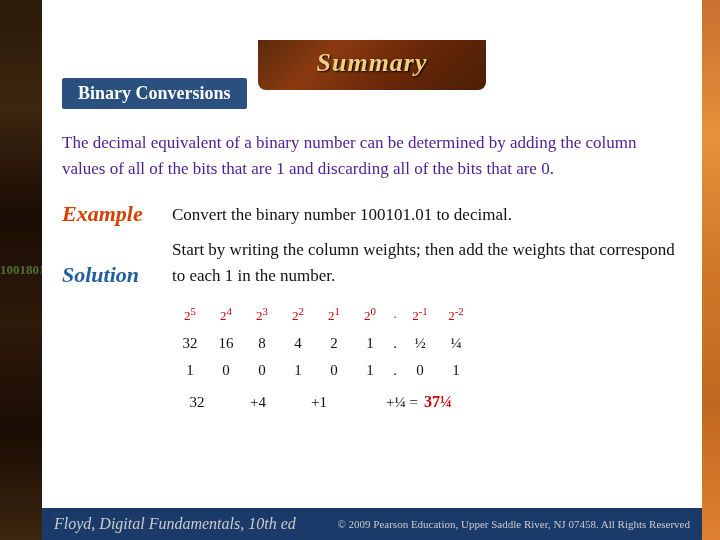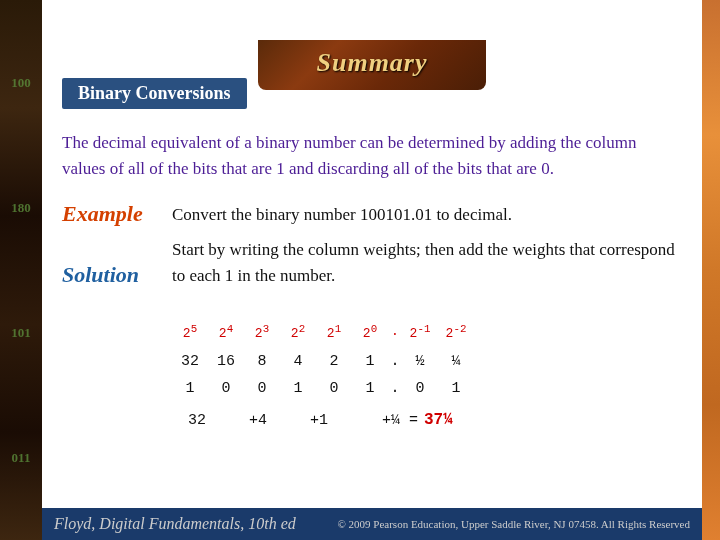--- a/index.html
+++ b/index.html
@@ -23,21 +23,20 @@
     
     .left-panel {
       position: absolute;
       left: 0;
       top: 0;
       width: 42px;
       height: 540px;
       background: linear-gradient(180deg, #2a1a08 0%, #3d2610 20%, #1a0c04 40%, #2e1a0a 60%, #1a0c04 80%, #3d2610 100%);
       z-index: 1;
       display: flex;
-      flex-direction: column;
       align-items: center;
       justify-content: space-around;
       padding: 20px 0;
     }
 
     
     .right-panel {
       position: absolute;
       right: 0;
       top: 0;
@@ -138,26 +137,25 @@
     }
 
     .example-text {
       font-size: 17px;
       line-height: 1.5;
       color: #111;
     }
 
     
     .table-section {
-      margin-top: 32px;
+      margin-top: 14px;
       margin-left: 110px;
       font-size: 15px;
       line-height: 1.8;
       color: #111;
-      font-family: Liberation Mono, monospace;
     }
 
     .table-row {
       display: flex;
       gap: 0;
     }
 
     .cell {
       width: 36px;
       text-align: center;

